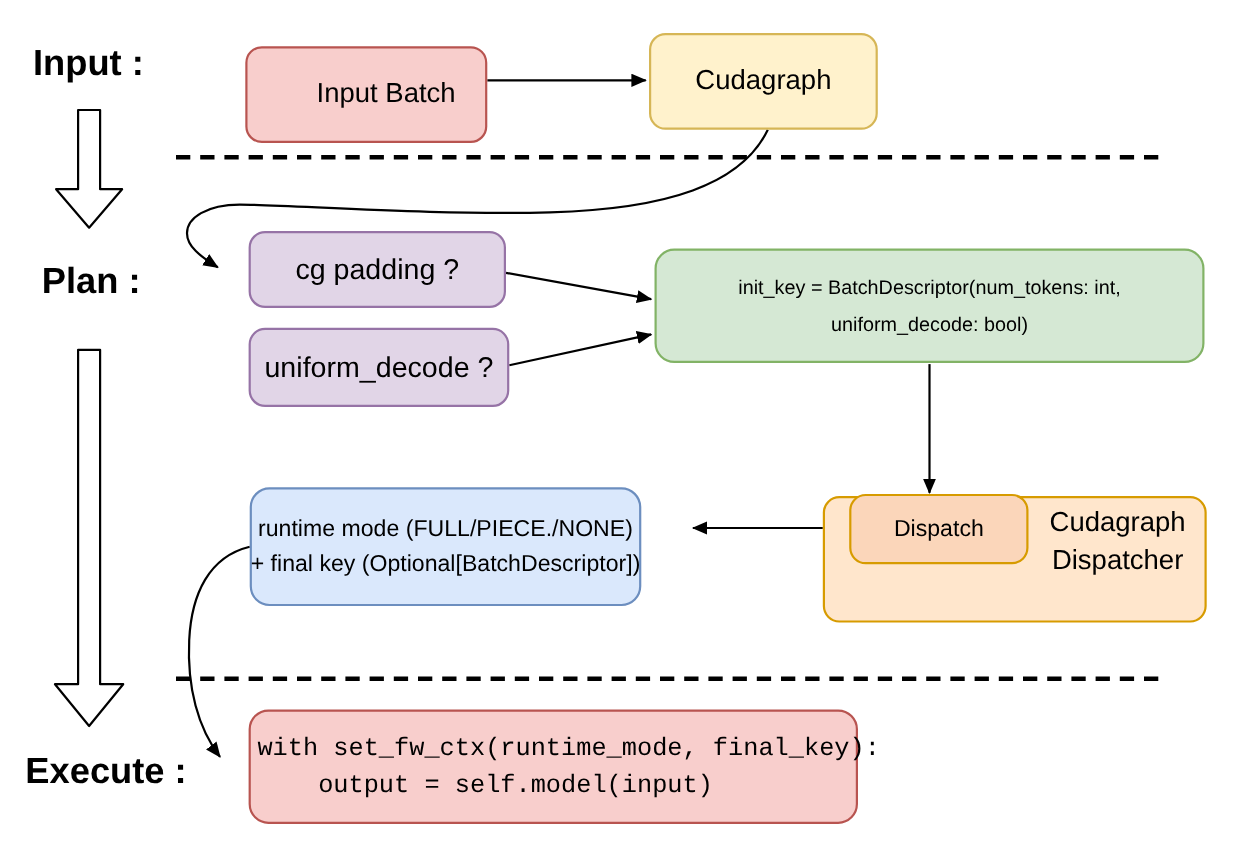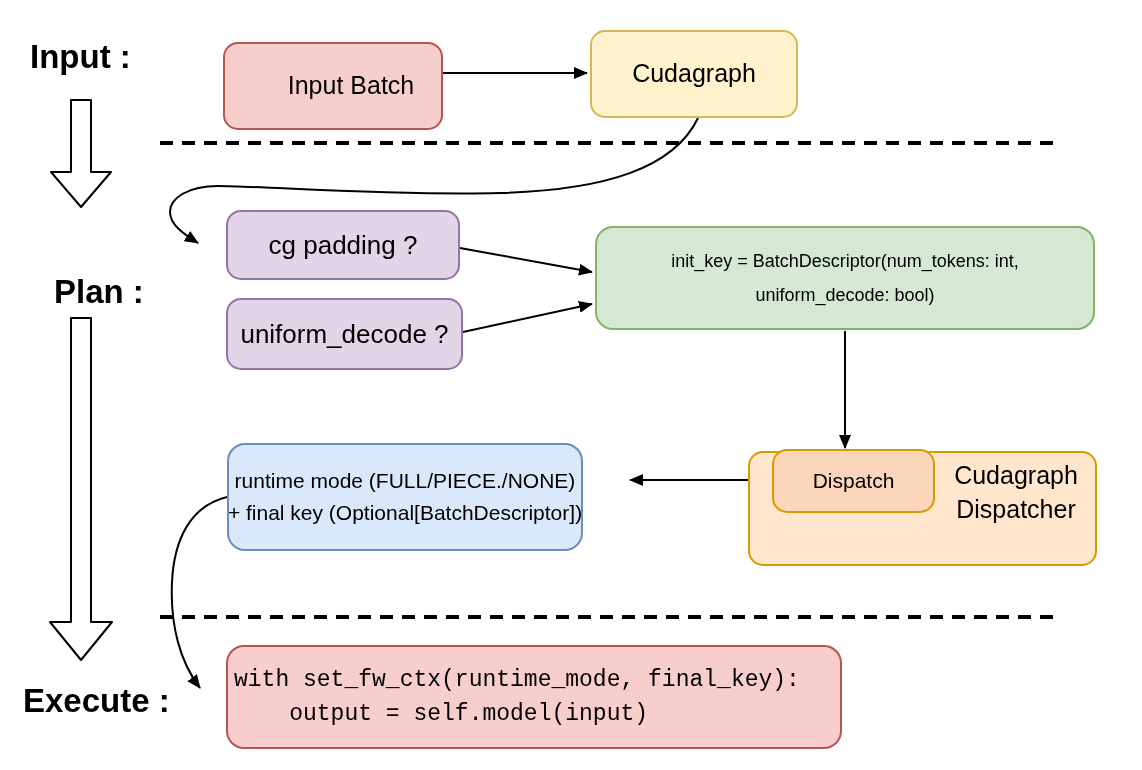--- a/index.html
+++ b/index.html
@@ -79,21 +79,21 @@
     <path d="M443 73 L587 73" stroke="#000" stroke-width="2" fill="none" marker-end="url(#ah)"></path>
     <path d="M698 118 C674 168, 606 190, 500 193 C395 196, 262 186, 218 186 C188 186, 170 198, 170 212 C170 224, 182 233, 198 243" stroke="#000" stroke-width="2" fill="none" marker-end="url(#ah)"></path>
     <path d="M460 248 L592 272" stroke="#000" stroke-width="2" fill="none" marker-end="url(#ah)"></path>
     <path d="M463 332 L592 304" stroke="#000" stroke-width="2" fill="none" marker-end="url(#ah)"></path>
     <path d="M845 331 L845 448" stroke="#000" stroke-width="2" fill="none" marker-end="url(#ah)"></path>
     <path d="M748 480 L630 480" stroke="#000" stroke-width="2" fill="none" marker-end="url(#ah)"></path>
     <path d="M227 497 C190 506, 174 540, 172 582 C170 625, 180 662, 200 688" stroke="#000" stroke-width="2" fill="none" marker-end="url(#ah)"></path>
   </svg>
 
   <div class="section-label" style="left:30px;top:38px;">Input :</div>
-  <div class="section-label" style="left:54px;top:236px;margin-top:37px;">Plan :</div>
+  <div class="section-label" style="left:38px;top:236px;">Plan :</div>
   <div class="section-label" style="left:23px;top:682px;">Execute :</div>
 
   <div class="node red" style="left:223px;top:42px;width:220px;height:88px;font-size:25px;padding-left:36px;">
     <div>Input Batch</div>
   </div>
   <div class="node yellow" style="left:590px;top:30px;width:208px;height:88px;font-size:25px;">
     <div>Cudagraph</div>
   </div>
 
   <div class="node purple" style="left:226px;top:210px;width:234px;height:70px;font-size:26px;">
@@ -114,18 +114,18 @@
   </div>
   <div class="node orange-inner" style="left:772px;top:449px;width:163px;height:64px;font-size:21px;text-align:right;">
     <div>Dispatch</div>
   </div>
 
   <div class="node blue big" style="left:227px;top:443px;width:356px;height:108px;font-size:21px;line-height:32px;">
     <div>runtime mode (FULL/PIECE./NONE)</div>
     <div>+ final key (Optional[BatchDescriptor])</div>
   </div>
 
-  <div class="node red big code" style="left:226px;top:645px;width:616px;height:104px;">
+  <div class="node red big code" style="left:226px;top:645px;width:554px;height:104px;">
     <div>with set_fw_ctx(runtime_mode, final_key):</div>
     <div>    output = self.model(input)</div>
   </div>
 
 </div>
 
 </body></html>

